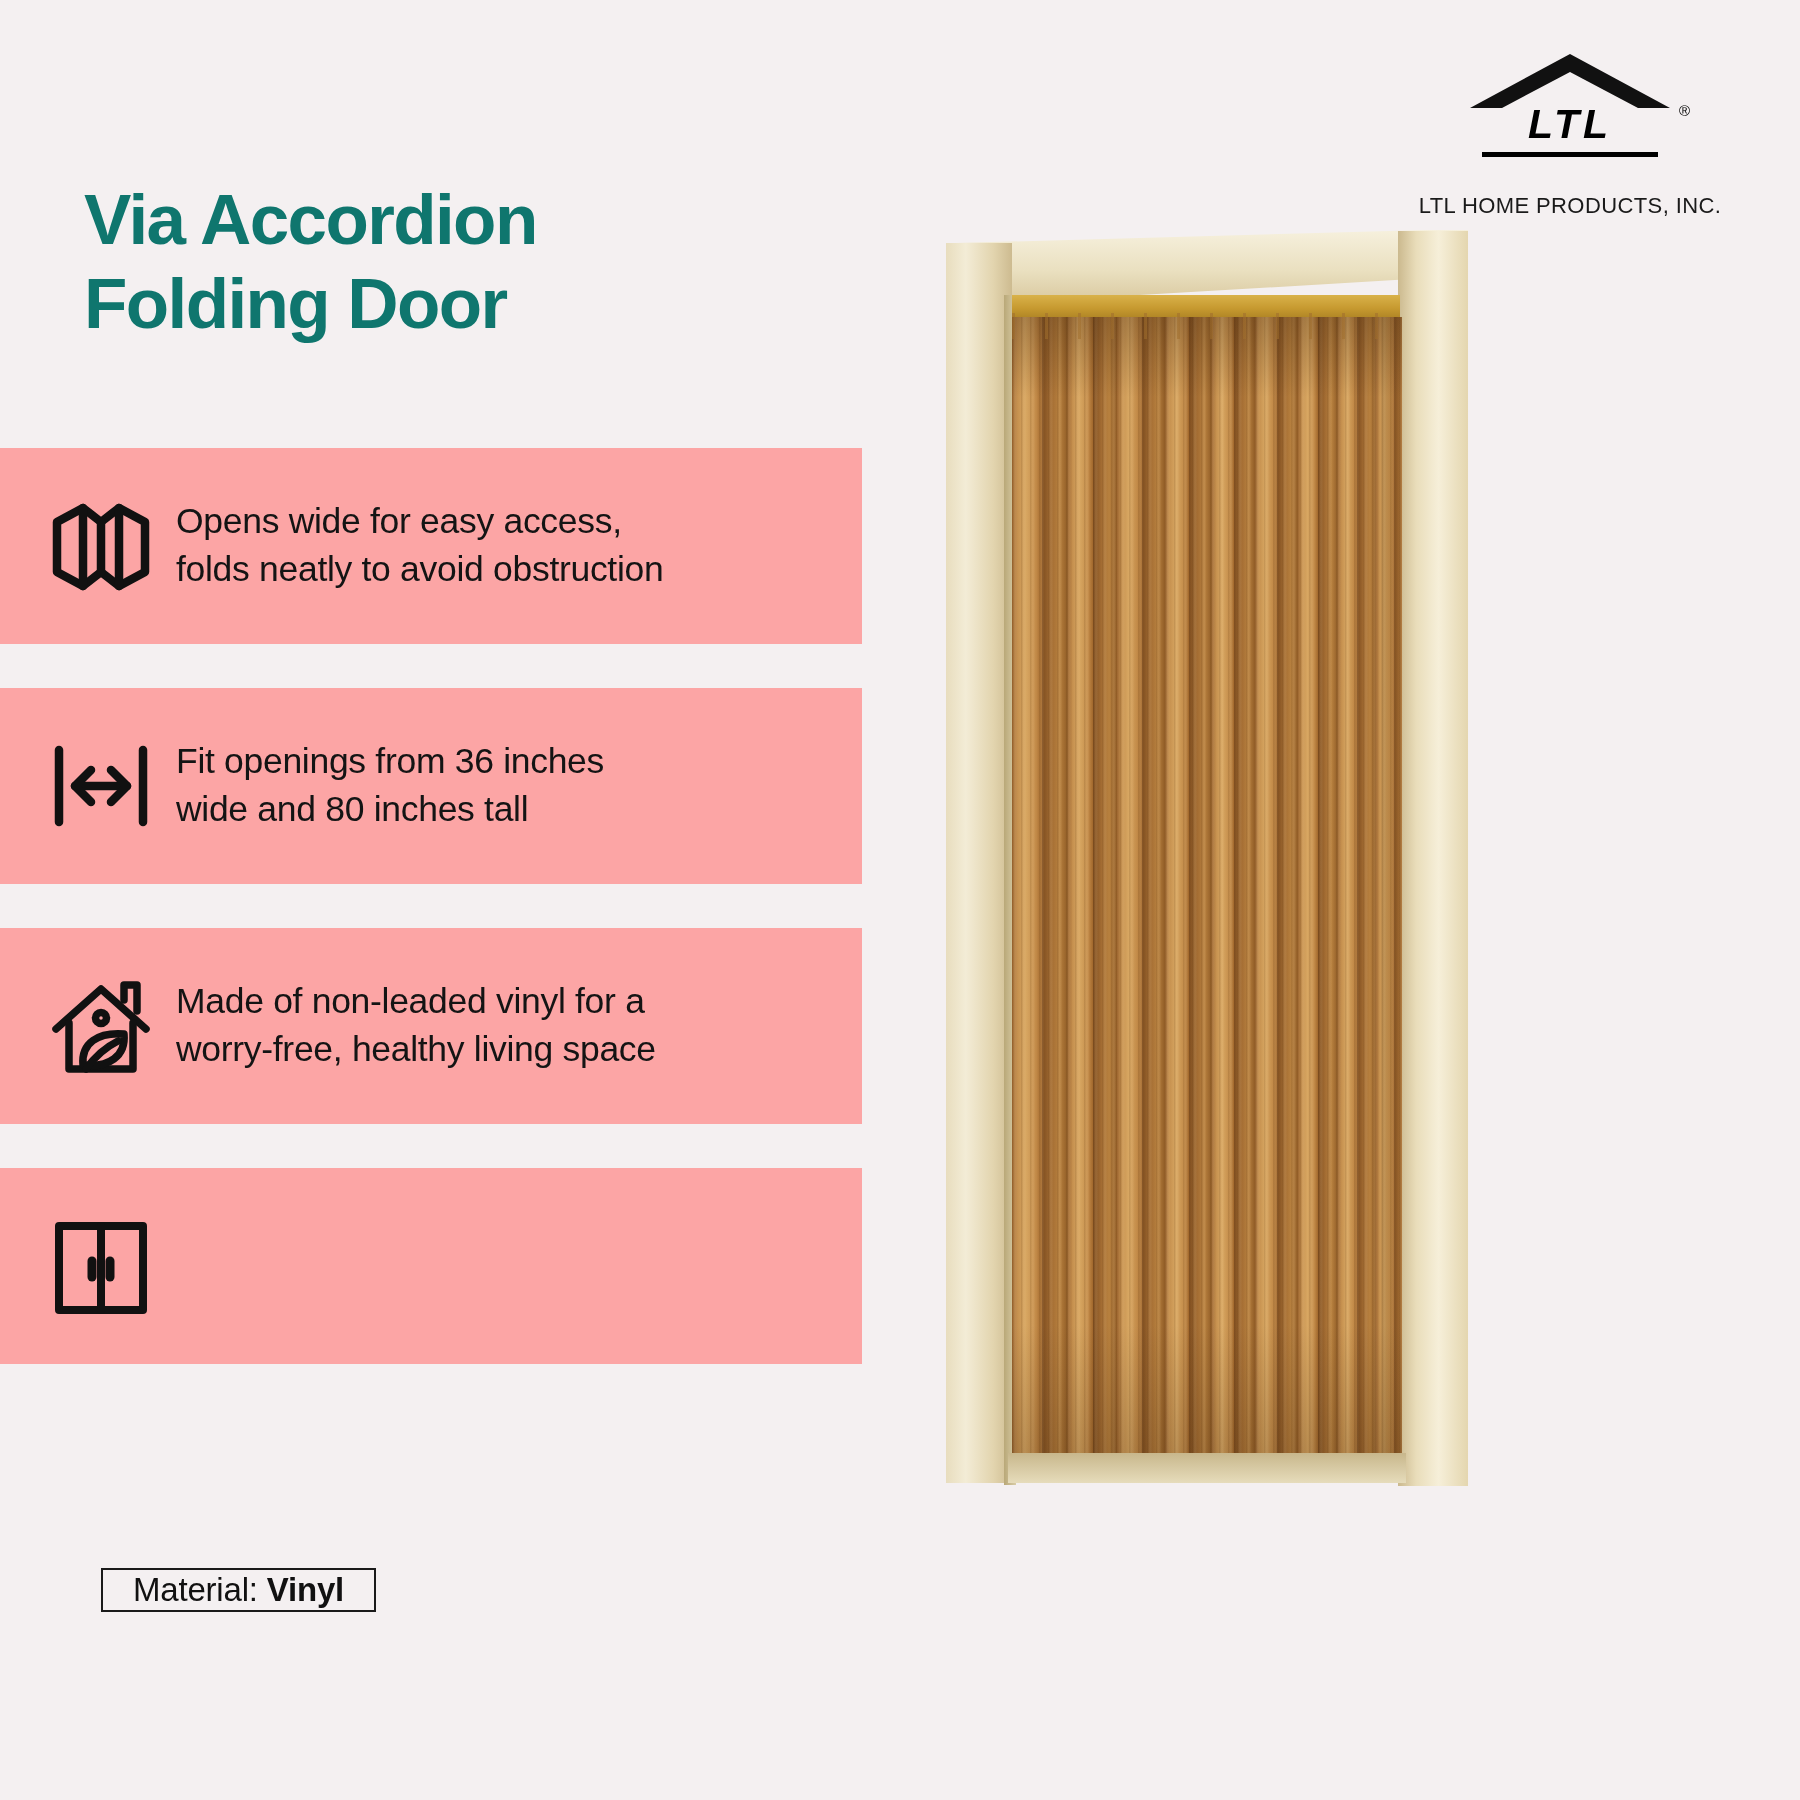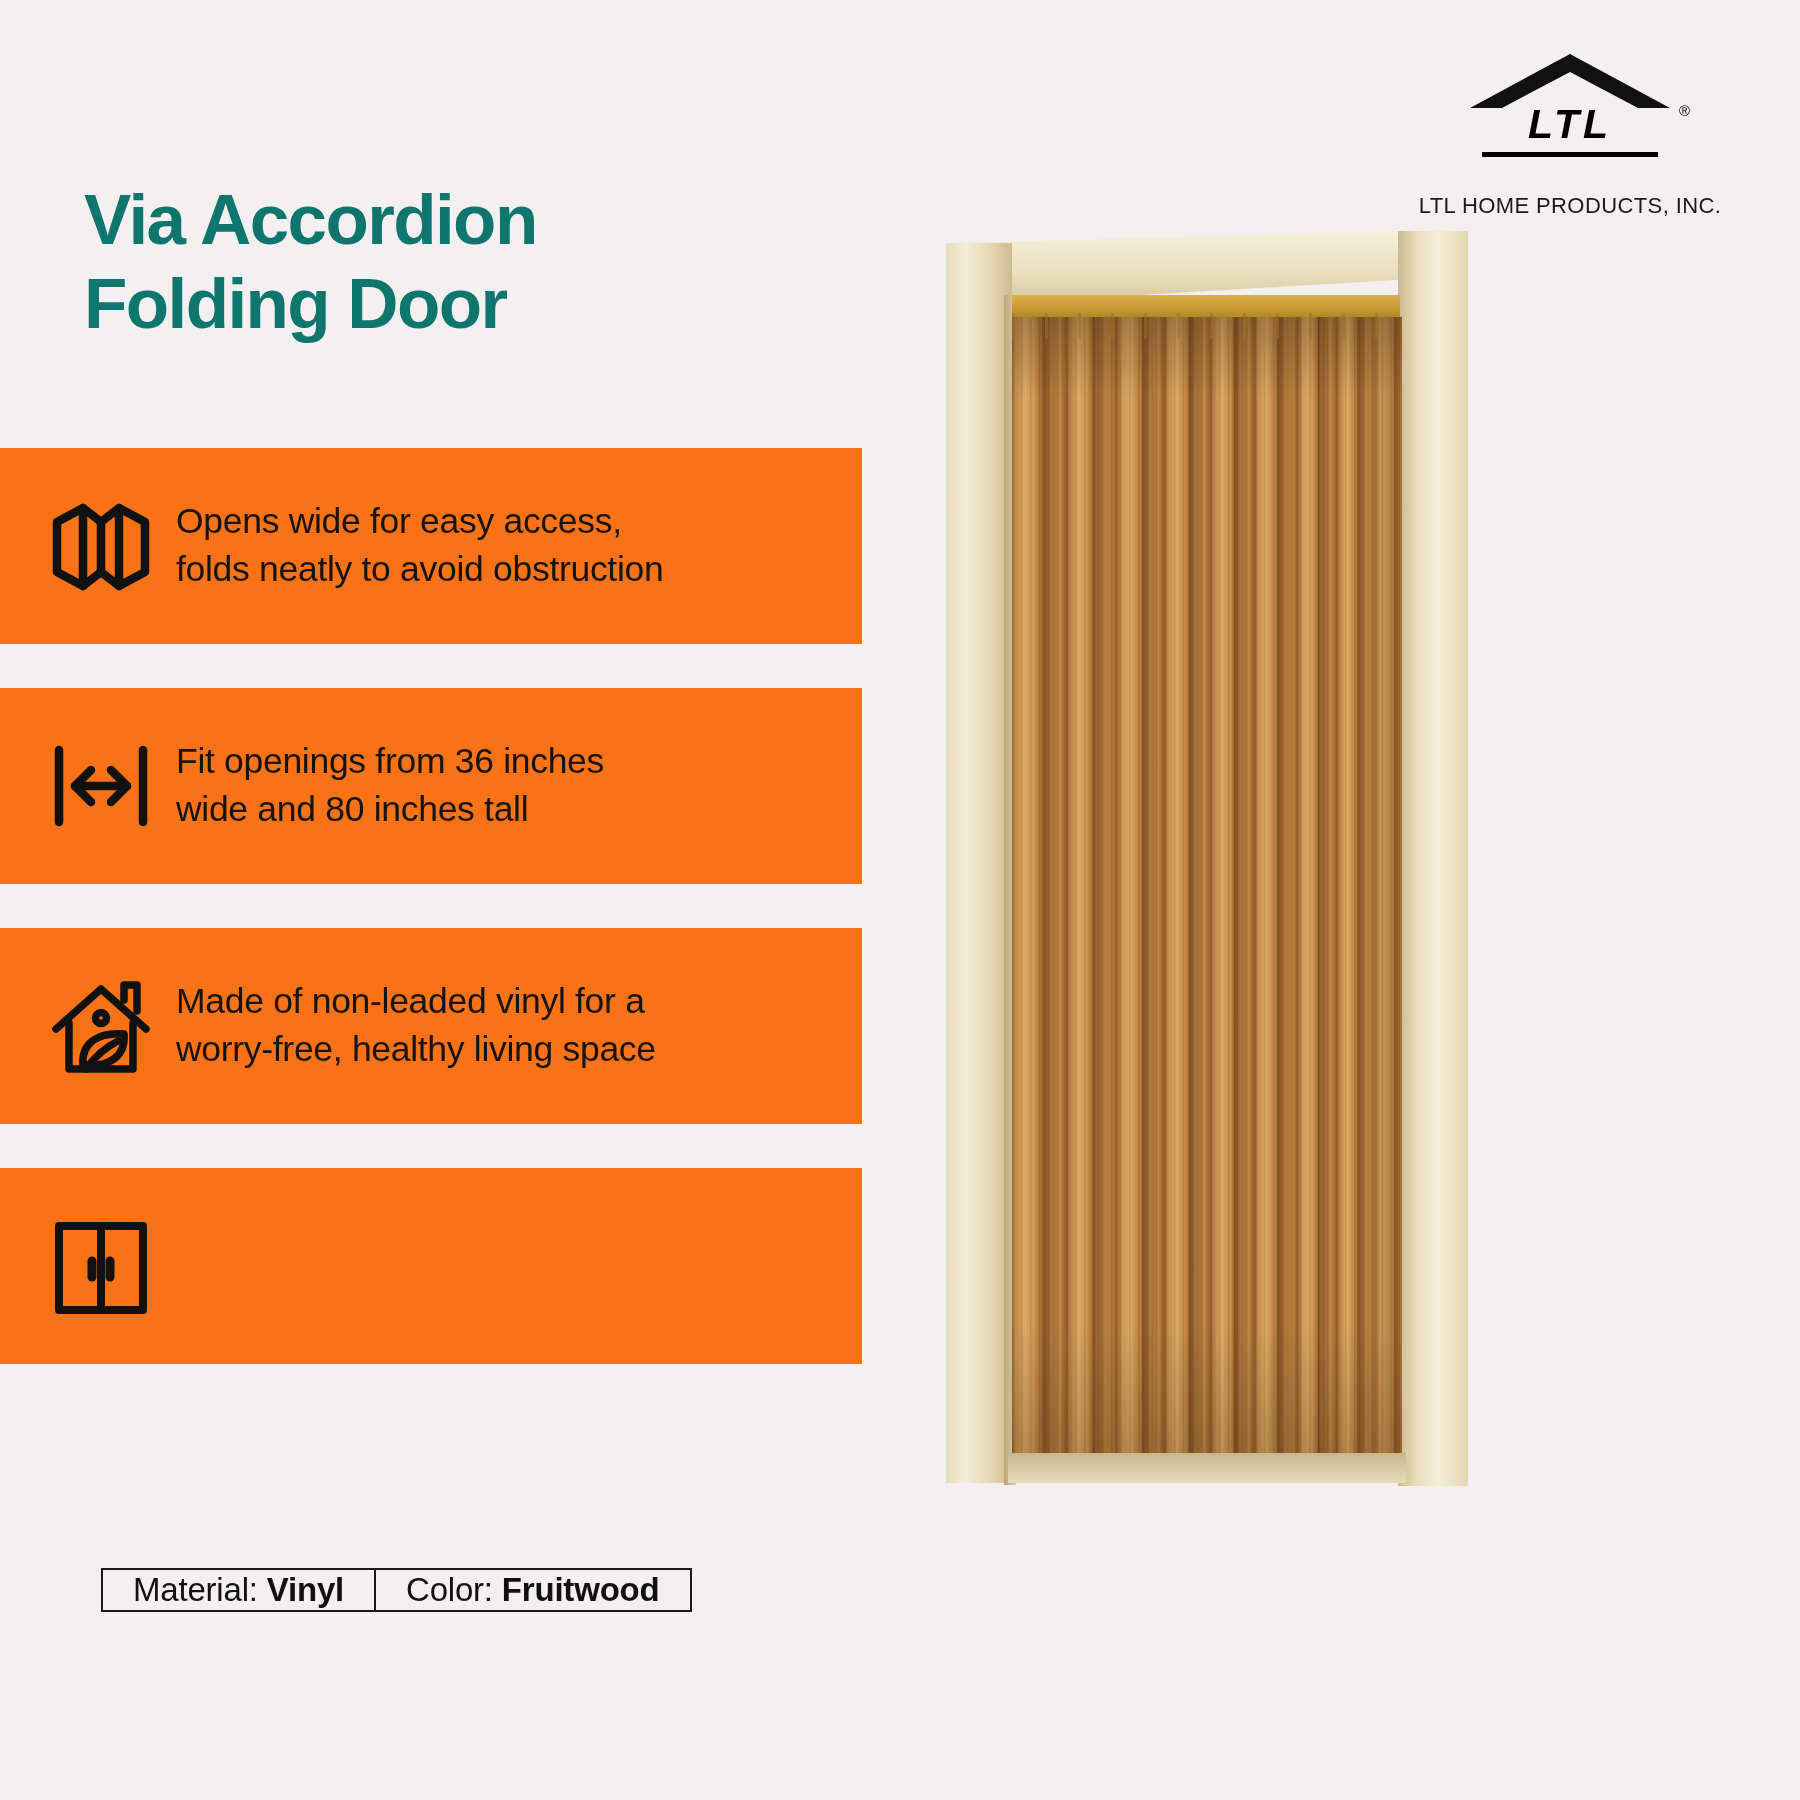--- a/index.html
+++ b/index.html
@@ -102,21 +102,21 @@
   #features {
     position: absolute;
     left: 0;
     top: 448px;
     width: 862px;
   }
   .feature-row {
     position: relative;
     width: 862px;
     height: 196px;
-    background: #f97316;
+    background: #fca5a5;
     margin-bottom: 44px;
     display: flex;
     align-items: center;
   }
   .feature-icon {
     width: 176px;
     min-width: 176px;
     height: 196px;
     display: flex;
     align-items: center;
@@ -311,24 +311,20 @@
         </svg>
       </div>
     </div>
 
   </div>
 
   <div id="badge">
     <div class="badge-cell">
       <span class="badge-label">Material:</span>
       <span class="badge-value">Vinyl</span>
-    </div>
-    <div class="badge-cell">
-      <span class="badge-label">Color:</span>
-      <span class="badge-value">Fruitwood</span>
     </div>
   </div>
 
   <div id="product">
     <div id="jamb-head"></div>
     <div id="jamb-left"></div>
     <div id="jamb-right"></div>
     <div id="jamb-inner-shadow"></div>
     <div id="header-track"></div>
     <div id="door">

